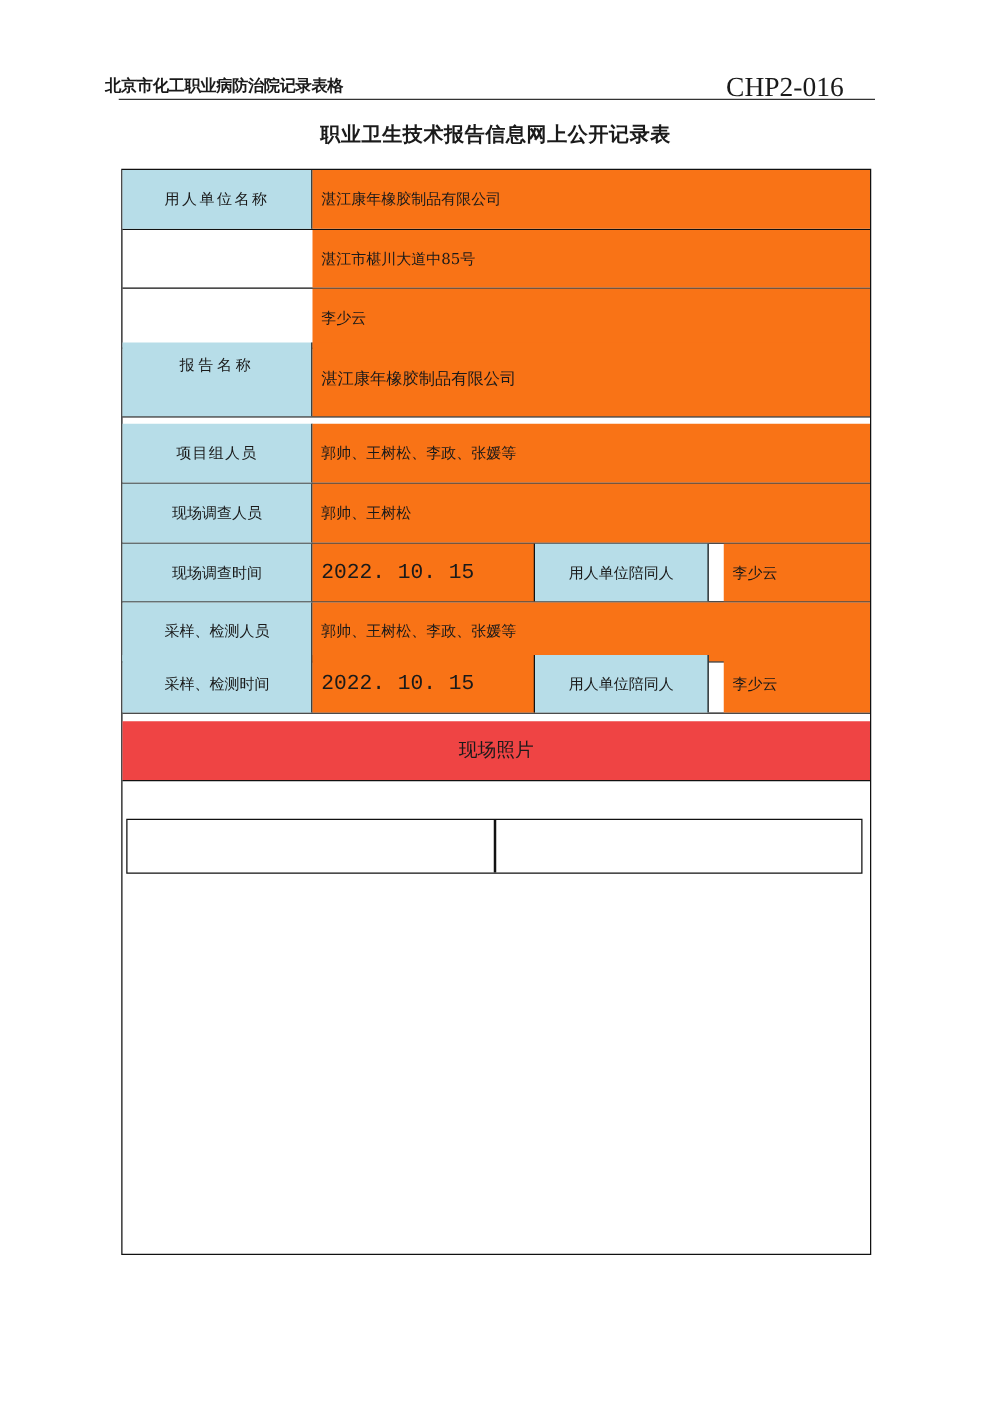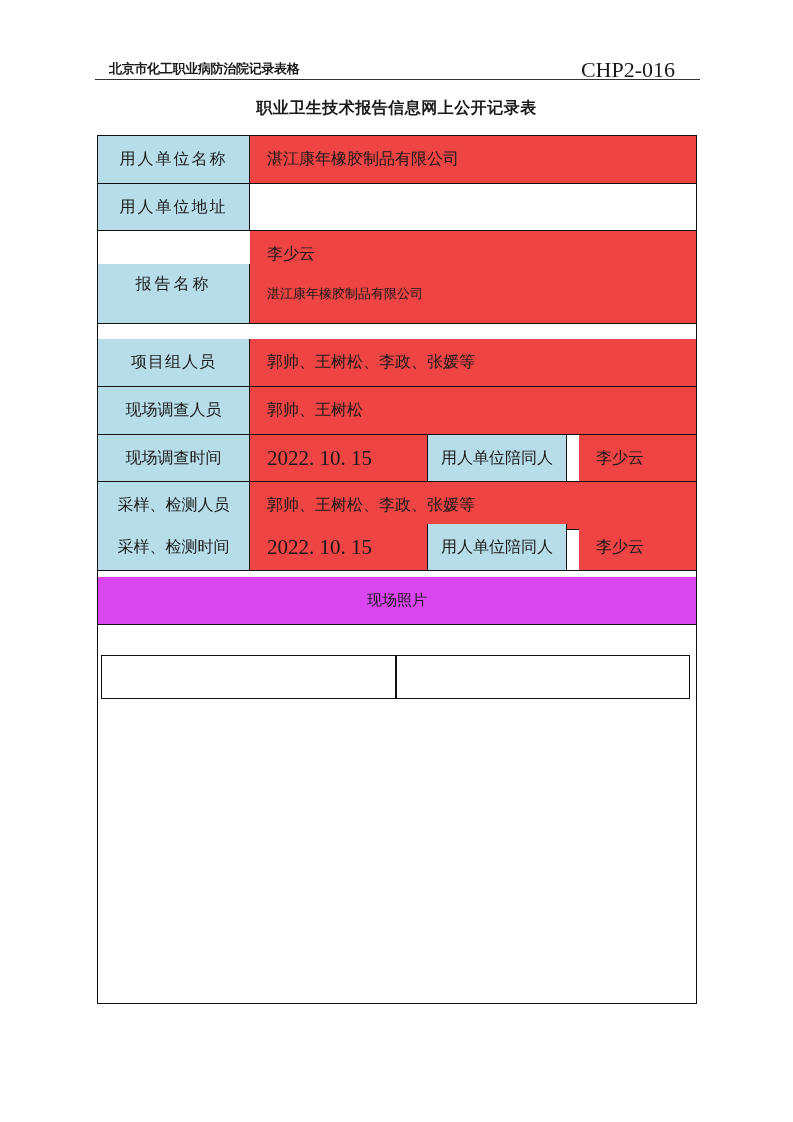--- a/index.html
+++ b/index.html
@@ -1,61 +1,61 @@
 <!DOCTYPE html>
 <html><head>
 <meta charset="utf-8">
 <style>
   html, body { margin:0; padding:0; background:#ffffff; }
   body { width:793px; height:1122px; position:relative; overflow:hidden; font-family:"DejaVu Serif", serif; color:#1a1a1a; }
-  .hdr-left { position:absolute; left:109px; top:60px; font-family:Liberation Serif, serif; font-weight:bold; font-size:13px; letter-spacing:-0.3px; }
+  .hdr-left { position:absolute; left:84px; top:60px; font-family:Liberation Serif, serif; font-weight:bold; font-size:13px; letter-spacing:-0.3px; }
   .hdr-right { position:absolute; right:118px; top:57px; font-family:"Liberation Serif", serif; font-size:22px; }
   .hdr-line { position:absolute; left:95px; top:79px; width:605px; height:1px; background:#333; }
   .title { position:absolute; left:0; width:793px; top:98px; text-align:center; font-family:"DejaVu Serif", serif; font-size:16px; font-weight:bold; letter-spacing:0.5px; }
   .table { position:absolute; left:97px; top:135px; width:600px; height:869px; border:1px solid #111; box-sizing:border-box; }
   .row { position:absolute; left:0; width:598px; border-bottom:1px solid #111; box-sizing:border-box; }
-  .cell { position:absolute; top:0; bottom:0; box-sizing:border-box; display:flex; align-items:center; font-size:16px; }
+  .cell { position:absolute; top:0; bottom:0; box-sizing:border-box; display:flex; align-items:center; font-size:12px; }
   .lbl { background:#b7dde8; justify-content:center; border-right:1px solid #111; }
-  .val { padding-left:17px; background:#ef4444; }
+  .val { padding-left:7px; background:#f97316; }
   .c1 { left:0; width:152px; }
   .c2 { left:152px; right:0; }
   .c2s { left:152px; width:178px; border-right:1px solid #111; }
   .c3 { left:330px; width:139px; }
   .c4 { left:481px; right:0; }
   .multi { flex-direction:column; align-items:flex-start; justify-content:center; font-size:13px; line-height:27px; }
-  .num { font-family:Liberation Serif, serif; font-size:21px; }
-  .photo-hdr { background:#d946ef; justify-content:center; left:0; right:0; font-size:15px; }
+  .num { font-family:Liberation Mono, monospace; font-size:17px; }
+  .photo-hdr { background:#ef4444; justify-content:center; left:0; right:0; font-size:15px; }
   .photo-box { position:absolute; left:3px; top:519px; width:589px; height:44px; border:1.5px solid #111; box-sizing:border-box; }
   .photo-box .div { position:absolute; left:293px; top:0; bottom:0; width:1.5px; background:#111; }
 </style>
 </head>
 <body>
 
 <div class="hdr-left">北京市化工职业病防治院记录表格</div>
 <div class="hdr-right">CHP2-016</div>
 <div class="hdr-line"></div>
 
 <div class="title">职业卫生技术报告信息网上公开记录表</div>
 
 <div class="table">
 
   <div class="row" style="top:0;height:48px;">
     <div class="cell lbl c1" style="letter-spacing:2px;">用人单位名称</div>
     <div class="cell val c2">湛江康年橡胶制品有限公司</div>
   </div>
 
   <div class="row" style="top:48px;height:47px;">
-    <div class="cell lbl c1" style="letter-spacing:2px;">用人单位地址</div>
+    <div class="cell val c2">湛江市椹川大道中85号</div>
   </div>
 
   <div class="row" style="top:95px;height:48px;">
     <div class="cell val c2">李少云</div>
   </div>
 
-  <div class="row" style="top:128px;height:60px;">
+  <div class="row" style="top:138px;height:60px;">
     <div class="cell lbl c1" style="letter-spacing:3px;align-items:flex-start;padding-top:10px;">报告名称</div>
     <div class="cell val c2 multi">
       <span>湛江康年橡胶制品有限公司</span>
     </div>
   </div>
 
   <div class="row" style="top:203px;height:48px;text-align:right;">
     <div class="cell lbl c1" style="letter-spacing:1px;">项目组人员</div>
     <div class="cell val c2">郭帅、王树松、李政、张媛等</div>
   </div>

